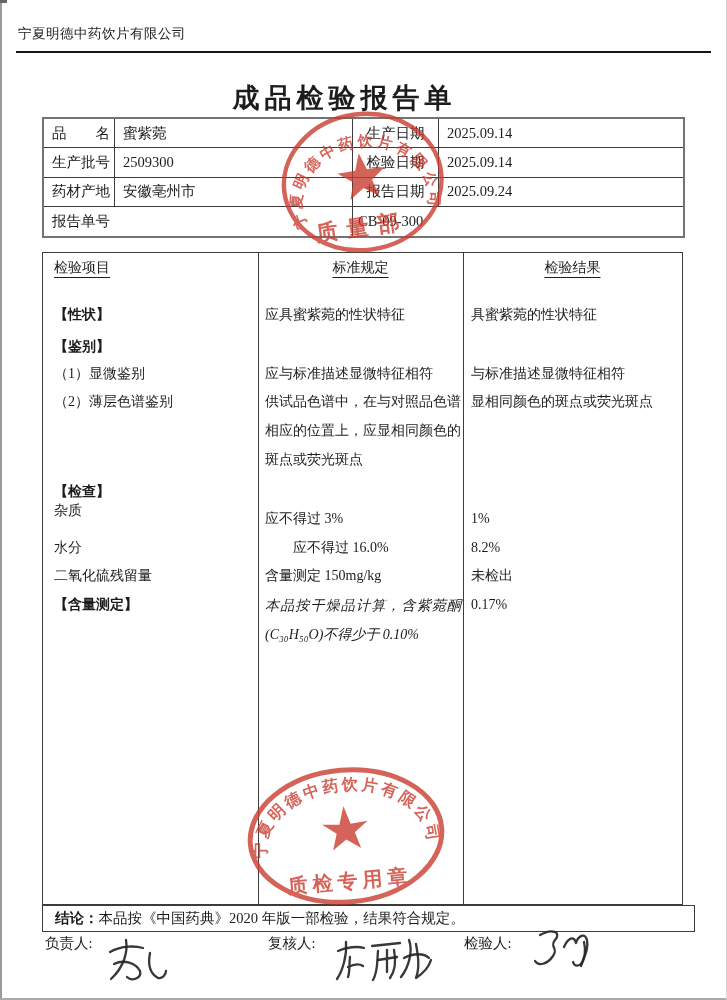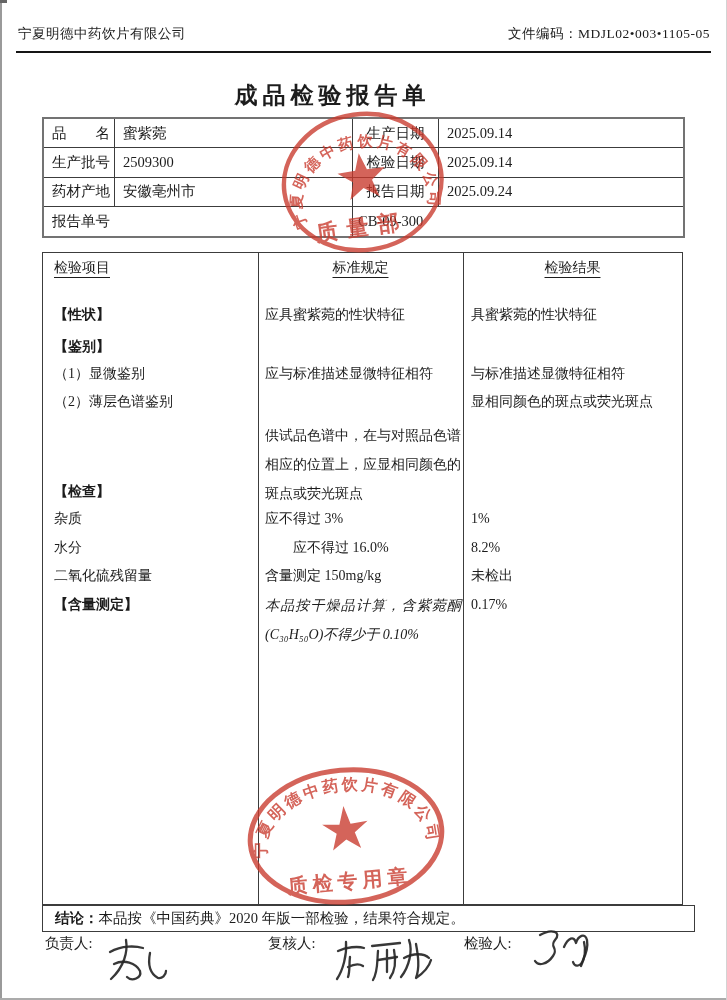--- a/index.html
+++ b/index.html
@@ -8,21 +8,21 @@
   .abs{position:absolute;}
   
   .edge-left{left:0;top:0;width:2px;height:100%;background:#9a9a9a;}
   .edge-bottom{left:0;bottom:0;width:100%;height:2px;background:#ababab;}
   .edge-right{right:0;top:0;width:1px;height:100%;background:#d3d3d3;}
   .speck{left:0;top:0;width:7px;height:3px;background:#666;}
   
   .company{left:18px;top:25px;font-size:13.5px;letter-spacing:.5px;}
   .doccode{right:17px;top:25px;font-size:13.5px;letter-spacing:.5px;}
   .headrule{left:16px;top:51px;width:695px;height:2px;background:#151515;}
-  .title{left:0;top:80px;width:665px;text-align:center;font-size:23px;font-weight:bold;letter-spacing:5px;}
+  .title{left:0;top:80px;width:665px;text-align:center;font-size:27px;font-weight:bold;letter-spacing:5px;padding-left:12px;}
   
   .info-table{left:42px;top:117px;width:639px;height:117px;border:2px solid #737373;
               display:grid;grid-template-columns:71px 238px 86px 1fr;grid-template-rows:1fr 1fr 1fr 1fr;
               font-size:14.5px;}
   .ic{display:flex;align-items:center;padding:0 8px;border-right:1px solid #3c3c3c;border-bottom:1px solid #3c3c3c;white-space:nowrap;}
   .ic.noR{border-right:none;}
   .ic.noB{border-bottom:none;}
   .ic.center{justify-content:center;padding:0 2px;}
   .span12{grid-column:1/3;}
   .span34{grid-column:3/5;}
@@ -30,21 +30,21 @@
   .main-table{left:42px;top:252px;width:641px;height:653px;border:1px solid #3c3c3c;box-sizing:border-box;font-size:14px;}
   .vline{position:absolute;top:0;width:1px;height:100%;background:#3c3c3c;}
   .v1{left:215px;} .v2{left:420px;}
   .hcell{position:absolute;top:5px;line-height:20px;text-decoration:underline;text-underline-offset:5px;}
   .h1{left:11px;} .h2{left:215px;width:205px;text-align:center;} .h3{left:420px;width:219px;text-align:center;}
   .cell{position:absolute;line-height:20px;}
   .ca{left:11px;width:196px;}
   .cb{left:222px;width:196px;}
   .cc{left:428px;width:204px;}
   .b{font-weight:bold;}
-  .just3{line-height:28.8px;text-align:justify;margin-top:34px;}
+  .just3{line-height:28.8px;text-align:justify;}
   .just2{line-height:29px;text-align:justify;font-style:italic;}
   
   .conclusion{left:42px;top:905px;width:639px;height:25px;border:1px solid #3c3c3c;display:flex;align-items:center;padding-left:12px;box-sizing:content-box;font-size:14.5px;}
   .sig-label{top:934px;font-size:14.5px;}
   .sl1{left:45px;} .sl2{left:268px;} .sl3{left:464px;font-family:Liberation Serif, serif;}
   .sig-svg{position:absolute;}
   .sig-svg path{fill:none;stroke:#262626;stroke-width:2.3;stroke-linecap:round;stroke-linejoin:round;opacity:.92;}
   
   .stamp{position:absolute;opacity:.78;z-index:5;}
   .stamp text{font-family:"Liberation Serif","DejaVu Serif",serif;font-weight:bold;}
@@ -53,21 +53,20 @@
 <body>
 
 <div class="page">
 
   <div class="abs edge-left"></div>
   <div class="abs edge-bottom"></div>
   <div class="abs edge-right"></div>
   <div class="abs speck"></div>
 
   <div class="abs company">宁夏明德中药饮片有限公司</div>
-  <div class="abs doccode"><span>文件编码：</span><span>MDJL02•003•1105-05</span></div>
   <div class="abs headrule"></div>
 
   <div class="abs title">成品检验报告单</div>
 
   <div class="abs info-table">
     <div class="ic">品　　名</div>
     <div class="ic">蜜紫菀</div>
     <div class="ic center">生产日期</div>
     <div class="ic noR">2025.09.14</div>
 
@@ -102,21 +101,21 @@
     <div class="cell ca" style="top:111px;">（1）显微鉴别</div>
     <div class="cell cb" style="top:111px;">应与标准描述显微特征相符</div>
     <div class="cell cc" style="top:111px;">与标准描述显微特征相符</div>
 
     <div class="cell ca" style="top:139px;">（2）薄层色谱鉴别</div>
     <div class="cell cb just3" style="top:135px;">供试品色谱中，在与对照品色谱相应的位置上，应显相同颜色的斑点或荧光斑点</div>
     <div class="cell cc" style="top:139px;">显相同颜色的斑点或荧光斑点</div>
 
     <div class="cell ca b" style="top:229px;">【检查】</div>
 
-    <div class="cell ca" style="top:256px;">杂质</div>
+    <div class="cell ca" style="top:248px;">杂质</div>
     <div class="cell cb" style="top:256px;">应不得过 3%</div>
     <div class="cell cc" style="top:256px;">1%</div>
 
     <div class="cell ca" style="top:285px;">水分</div>
     <div class="cell cb" style="top:285px;margin-left:28px;">应不得过 16.0%</div>
     <div class="cell cc" style="top:285px;">8.2%</div>
 
     <div class="cell ca" style="top:313px;">二氧化硫残留量</div>
     <div class="cell cb" style="top:313px;">含量测定 150mg/kg</div>
     <div class="cell cc" style="top:313px;">未检出</div>

